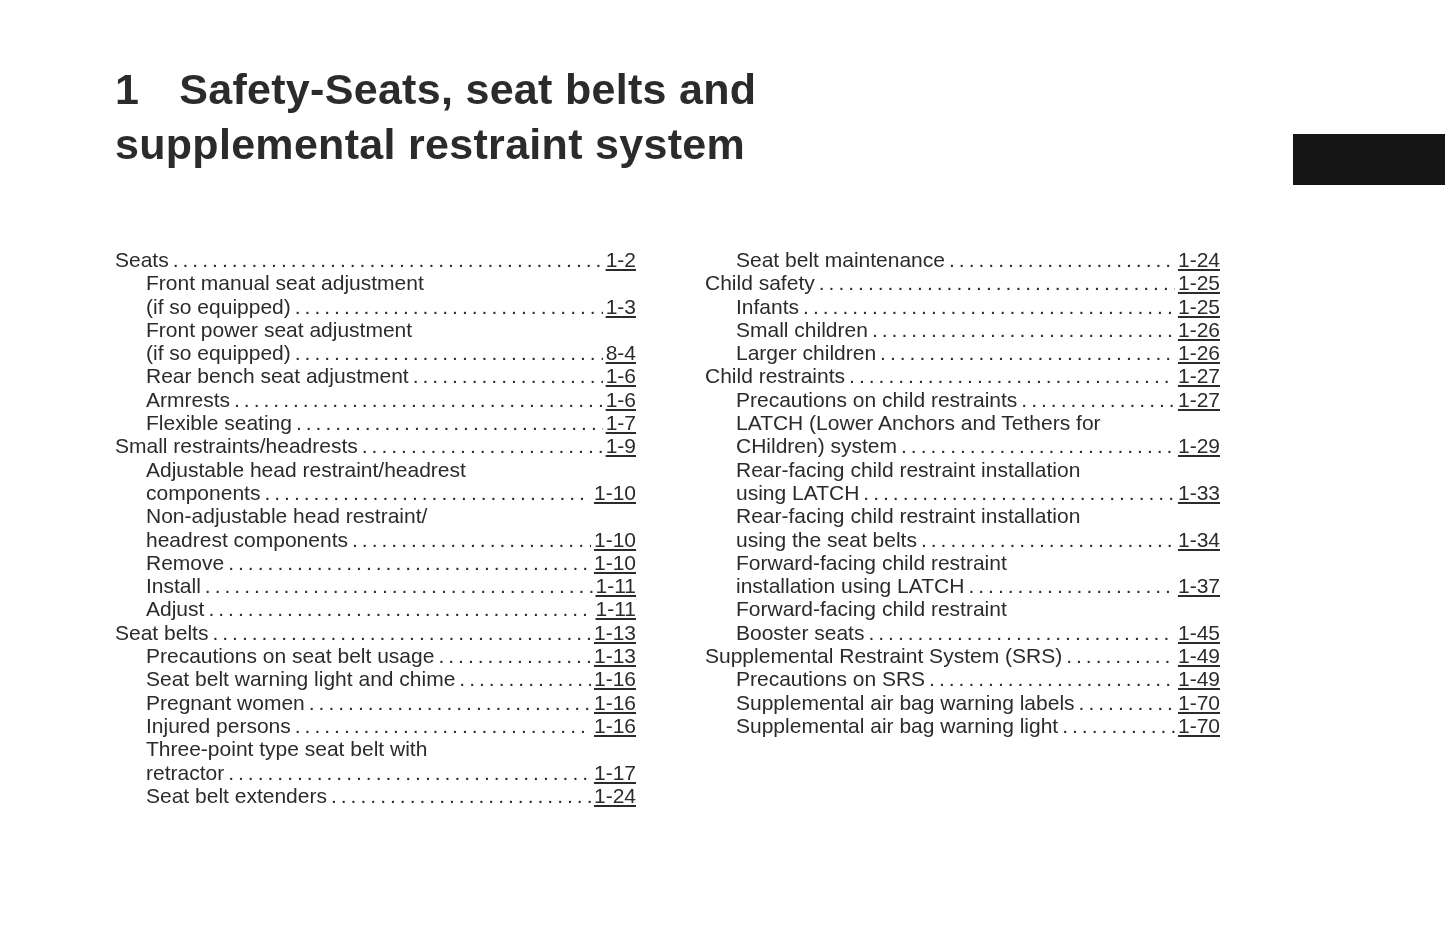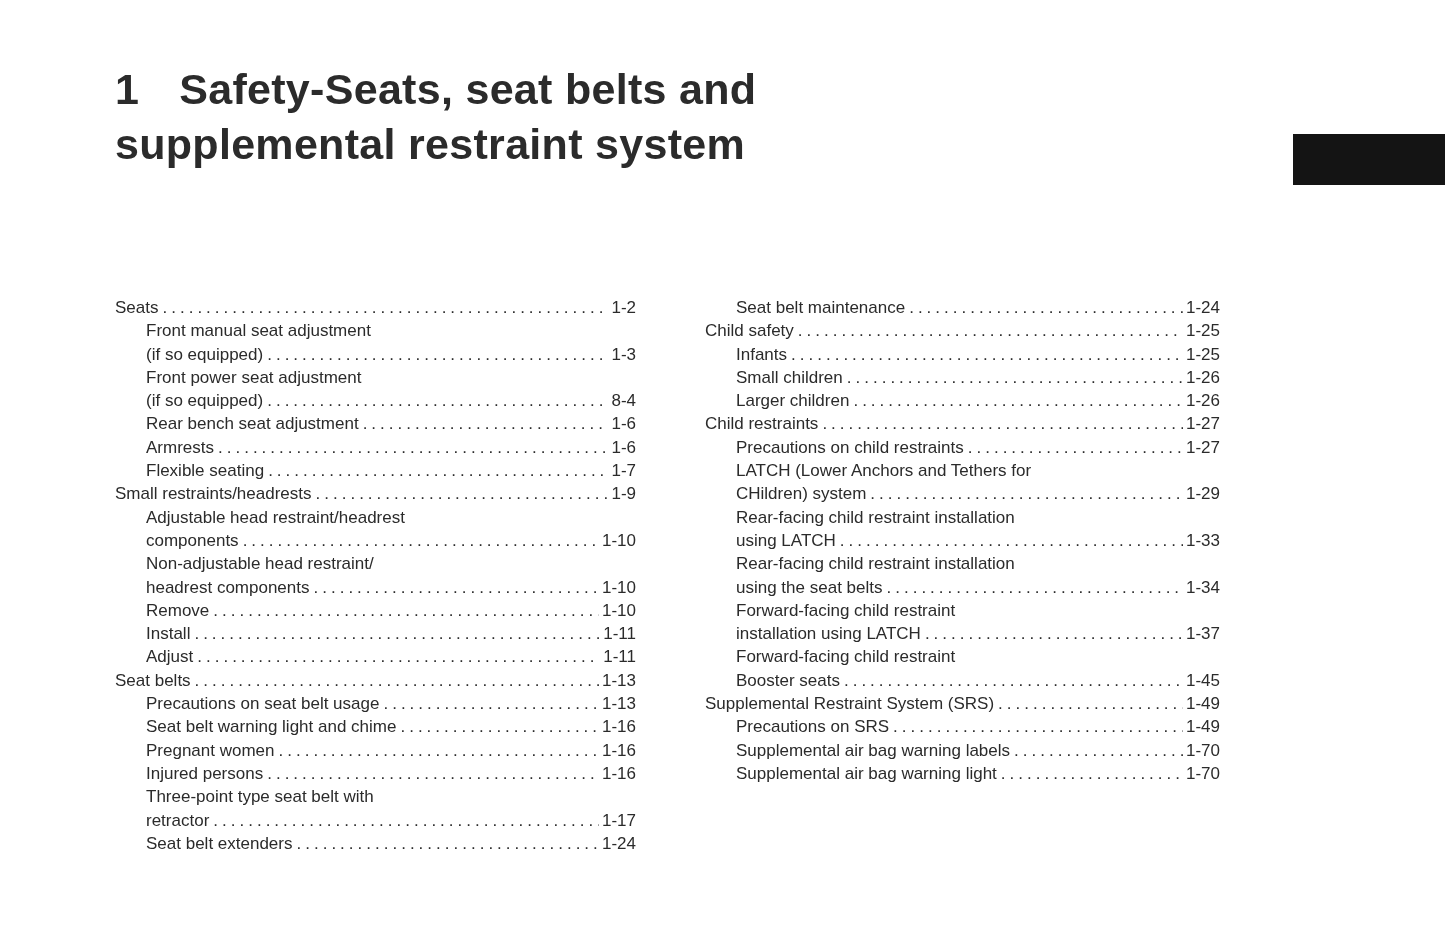--- a/index.html
+++ b/index.html
@@ -34,24 +34,23 @@
     top: 134px;
     right: 0;
     width: 152px;
     height: 51px;
     background: var(--tab, #141414);
   }
 
   .toc-col {
     position: absolute;
     top: 248px;
-    font-size: 17px;
+    font-size: 21px;
     line-height: 23.3px;
     color: var(--text, #2b2b2b);
-    margin-top: 48px;
   }
   .toc-col-left  { left: 115px; width: 521px; }
   .toc-col-right { left: 705px; width: 515px; }
 
   .toc-row {
     display: flex;
     align-items: baseline;
     white-space: nowrap;
   }
   .toc-row.indent { padding-left: 31px; align-items: flex-end; }
@@ -63,21 +62,21 @@
     overflow: hidden;
     white-space: nowrap;
     margin: 0 3px 0 4px;
     min-width: 12px;
   }
   .toc-leader::after {
     content: "..................................................................................................";
     letter-spacing: 4px;
   }
 
-  .toc-page { white-space: nowrap; }
+  .toc-page { white-space: nowrap; text-decoration: underline; }
 </style>
 </head>
 <body>
 
 <div class="page">
 
   <div class="chapter-title">
     <div class="title-line1">
       <span class="chapter-number">1</span>
       <span>Safety-Seats, seat belts and</span>

